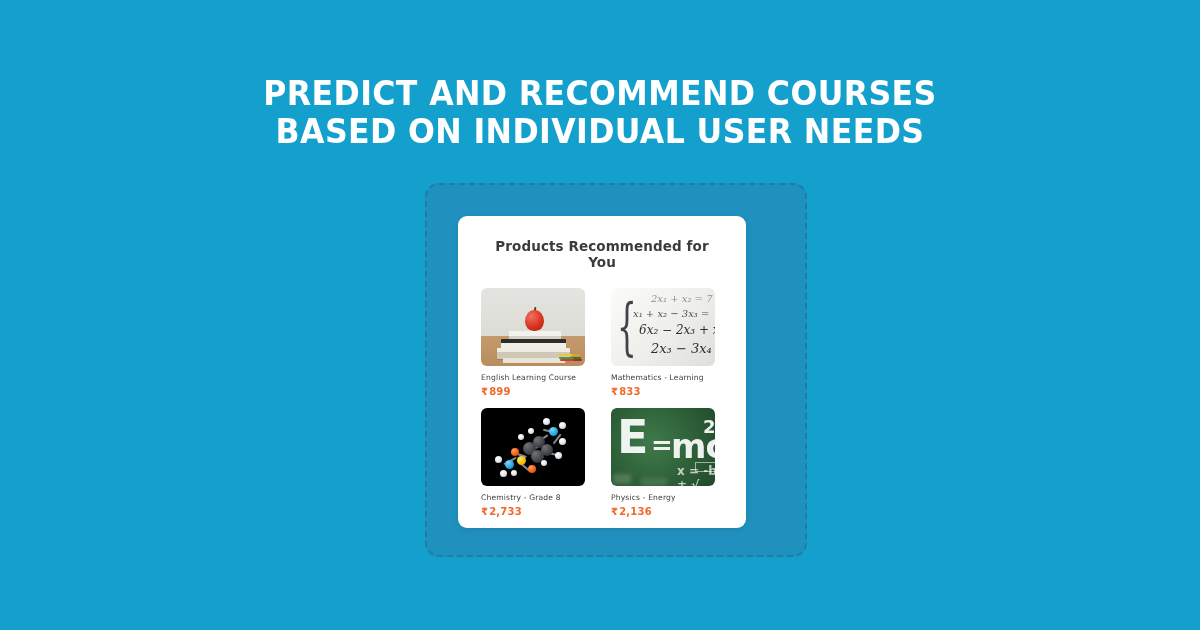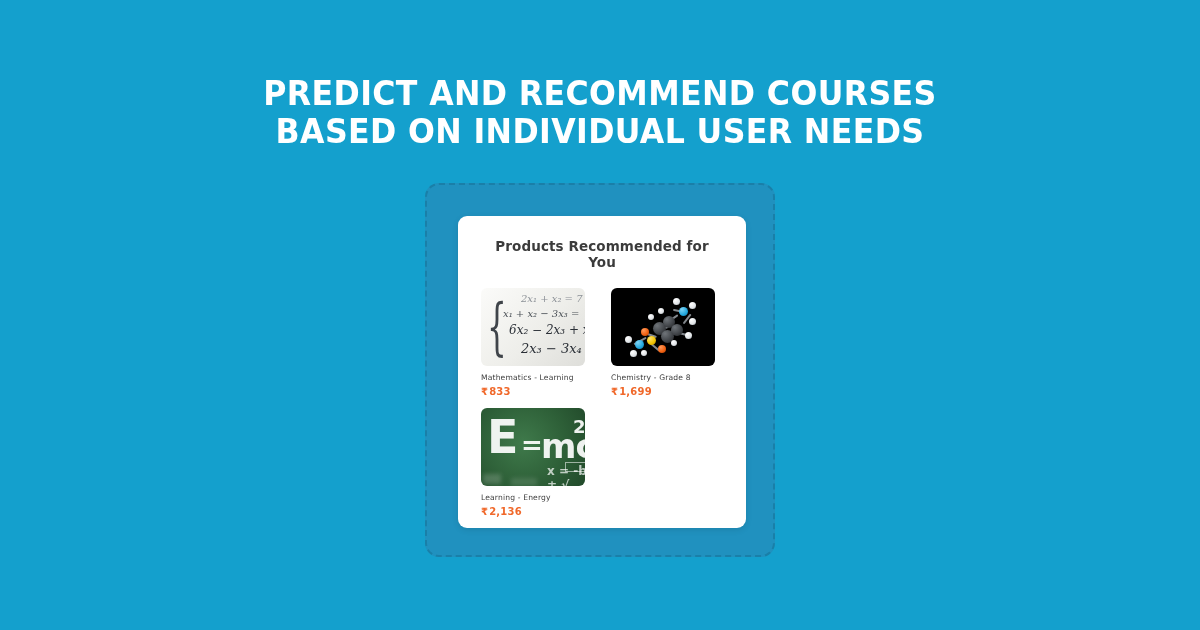--- a/index.html
+++ b/index.html
@@ -29,21 +29,21 @@
     font-family: "DejaVu Sans", sans-serif;
     transform: scaleX(0.93);
   }
   .headline .l2 { display: block; }
 
   
   .frame {
     position: absolute;
     left: 425px;
     top: 183px;
-    width: 350px;
+    width: 382px;
     height: 374px;
     background: #2091bf;
     border: 2px dashed #1a7fa8;
     border-radius: 14px;
   }
 
   
   .card {
     position: absolute;
     left: 31px;
@@ -171,20 +171,37 @@
 </div>
 
 <div class="frame">
 
   <div class="card">
 
     <div class="card-title">Products Recommended for You</div>
 
     <div class="grid">
 
+      <div class="product">
+        <div class="thumb img-books">
+          <div class="bk-stem"></div>
+          <div class="bk-apple"></div>
+          <div class="bk-b1"></div>
+          <div class="bk-b2"></div>
+          <div class="bk-b3"></div>
+          <div class="bk-b4"></div>
+          <div class="bk-pencils">
+              <i></i>
+              <i></i>
+              <i></i>
+            </div>
+        </div>
+        <div class="p-name">English Learning Course</div>
+        <div class="p-price"><span class="rs">₹</span><span>899</span></div>
+      </div>
 
       <div class="product">
         <div class="thumb img-math">
           <div class="mt-brace">{</div>
           <div class="mt-eqs">
             <div class="e1">2x₁ + x₂ = 7</div>
             <div class="e2">x₁ + x₂ − 3x₃ =</div>
             <div class="e3">6x₂ − 2x₃ + x₄</div>
             <div class="e4">2x₃ − 3x₄ =</div>
           </div>
@@ -217,35 +234,35 @@
           <div class="at w" style="left:30px;top:62px;width:6px;height:6px;"></div>
           <div class="at w" style="left:37px;top:26px;width:6px;height:6px;"></div>
           <div class="at w" style="left:47px;top:20px;width:6px;height:6px;"></div>
           <div class="at w" style="left:62px;top:10px;width:7px;height:7px;"></div>
           <div class="at w" style="left:78px;top:14px;width:7px;height:7px;"></div>
           <div class="at w" style="left:78px;top:30px;width:7px;height:7px;"></div>
           <div class="at w" style="left:74px;top:44px;width:7px;height:7px;"></div>
           <div class="at w" style="left:60px;top:52px;width:6px;height:6px;"></div>
         </div>
         <div class="p-name">Chemistry - Grade 8</div>
-        <div class="p-price"><span class="rs">₹</span><span>1,699</span></div>
+        <div class="p-price"><span class="rs">₹</span><span>2,733</span></div>
       </div>
 
       <div class="product">
         <div class="thumb img-phys">
           <div class="ph-smudge1"></div>
           <div class="ph-smudge2"></div>
           <div class="ph-txt">
             <span class="ph-e">E</span>
             <span class="ph-eq">=</span>
             <span class="ph-mc">mc</span>
             <span class="ph-2">2</span>
             <span class="ph-small">x = -b ± √</span>
             <span class="ph-box"></span>
           </div>
         </div>
-        <div class="p-name">Learning - Energy</div>
+        <div class="p-name">Physics - Energy</div>
         <div class="p-price"><span class="rs">₹</span><span>2,136</span></div>
       </div>
 
     </div>
   </div>
 </div>
 
 </body></html>

